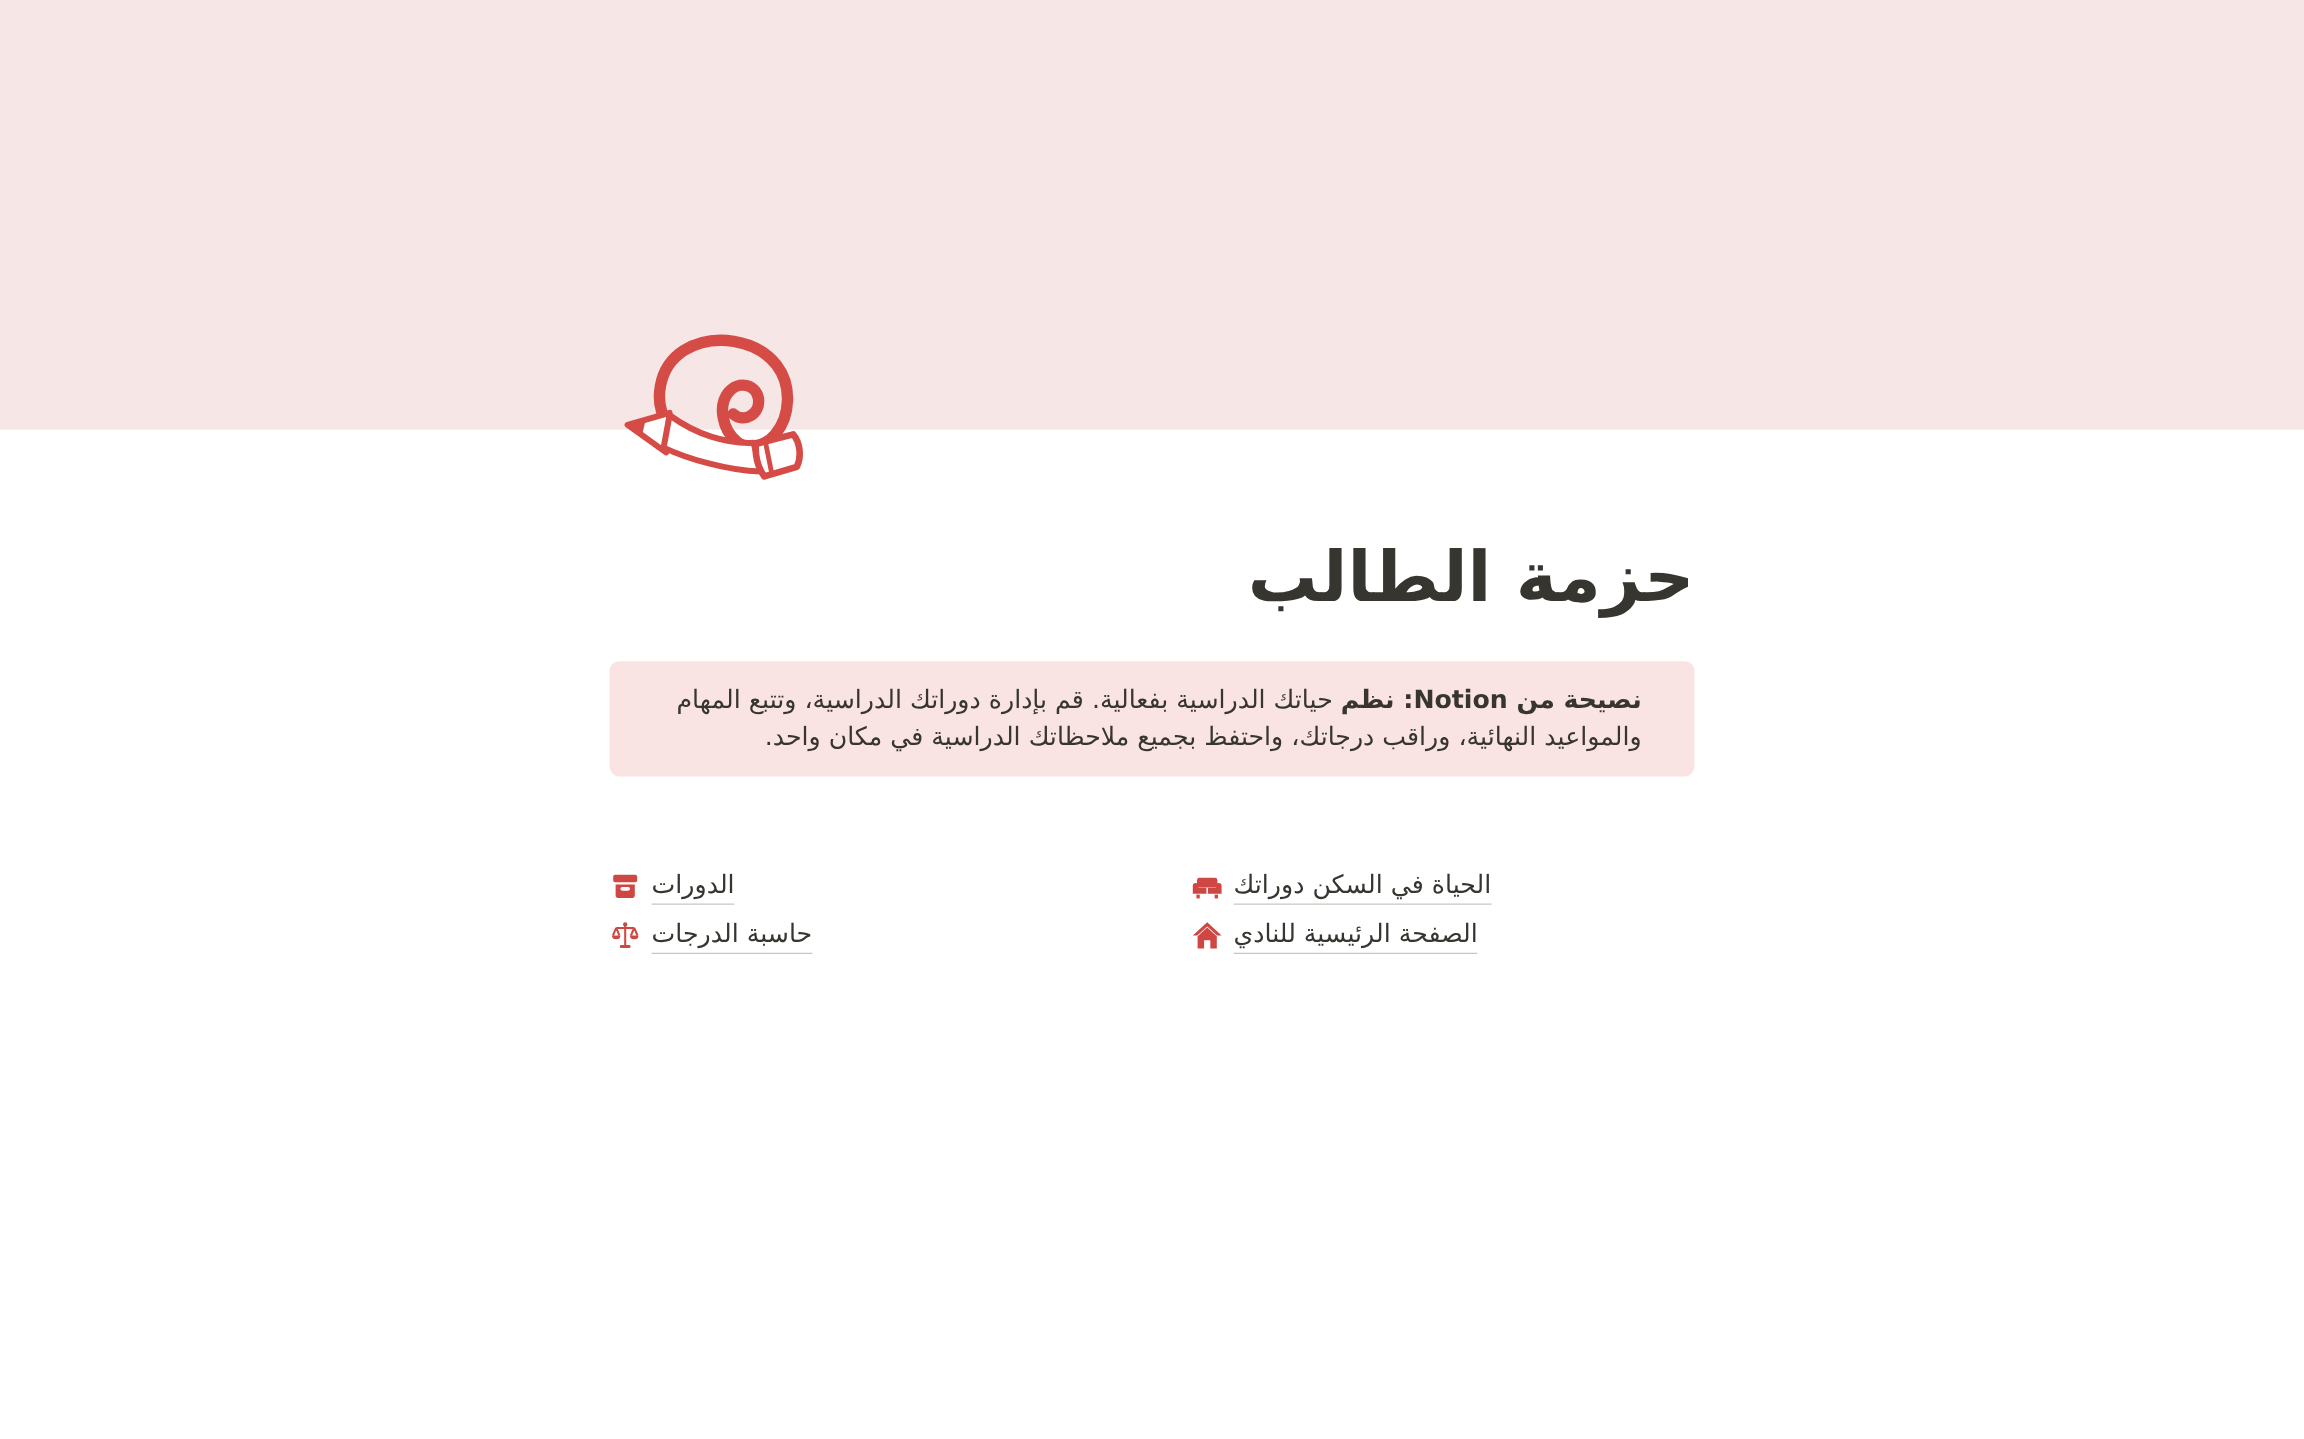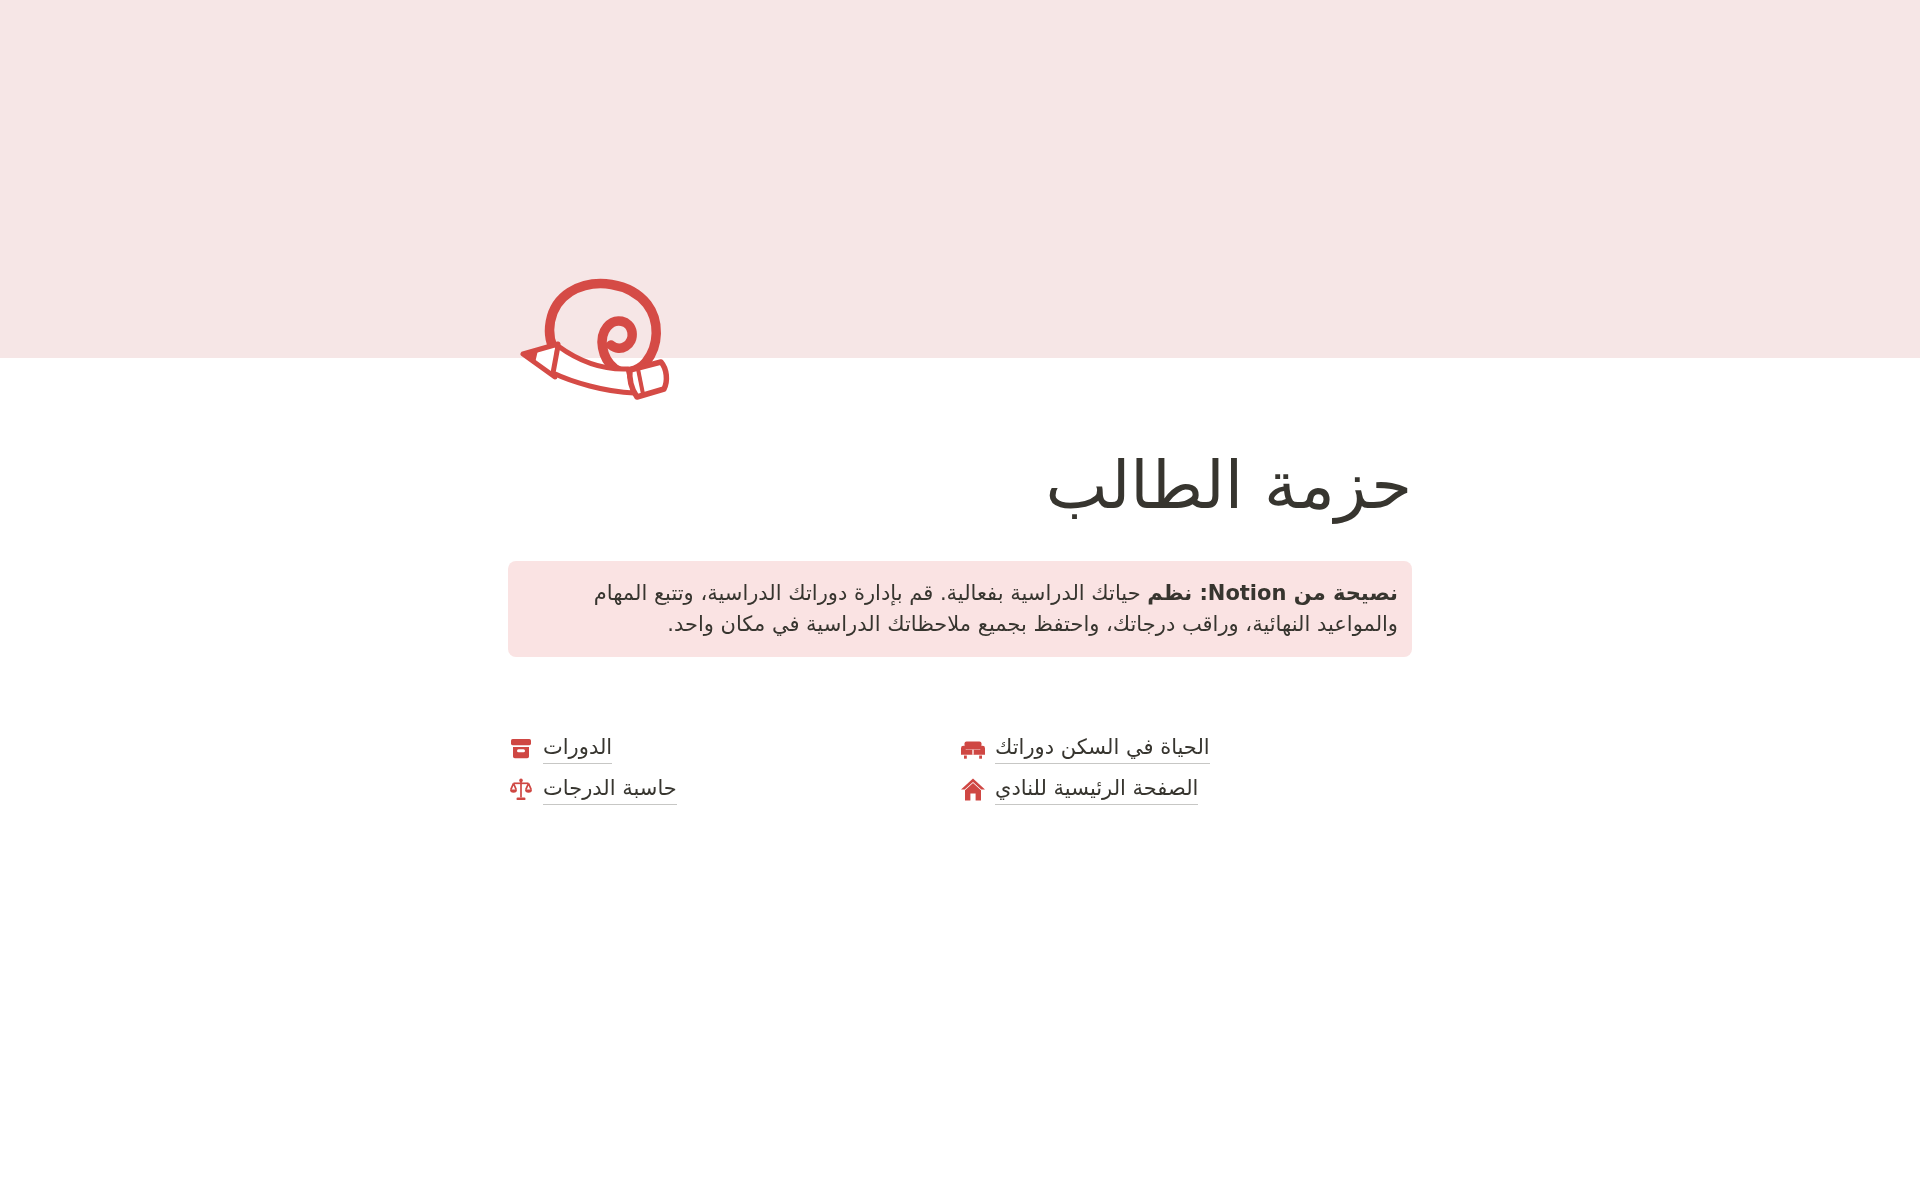--- a/index.html
+++ b/index.html
@@ -25,42 +25,43 @@
     top: -88px;
     left: 2px;
     width: 170px;
     height: 160px;
   }
   .page-title {
     margin: 0;
     padding-top: 87px;
     direction: rtl;
     text-align: right;
-    font-size: 66px;
+    font-size: 58px;
     line-height: 1.25;
-    font-weight: 400;
+    font-weight: 700;
     color: #37352f;
     letter-spacing: 0;
   }
   .callout {
     margin-top: 33px;
     background: #fae3e3;
     border-radius: 8px;
-    padding: 17px 14px;
+    padding: 17px 44px;
     direction: rtl;
     text-align: right;
     font-size: 21px;
     line-height: 31px;
     color: #37352f;
   }
   .callout strong { font-weight: 700; }
   .links-grid {
     margin-top: 77px;
     display: grid;
     grid-template-columns: 452px 419px;
+    column-gap: 33px;
     align-items: start;
   }
   .links-col { display: flex; flex-direction: column; }
   .link-row {
     display: flex;
     align-items: center;
     height: 30px;
     margin-bottom: 11px;
     cursor: pointer;
   }

